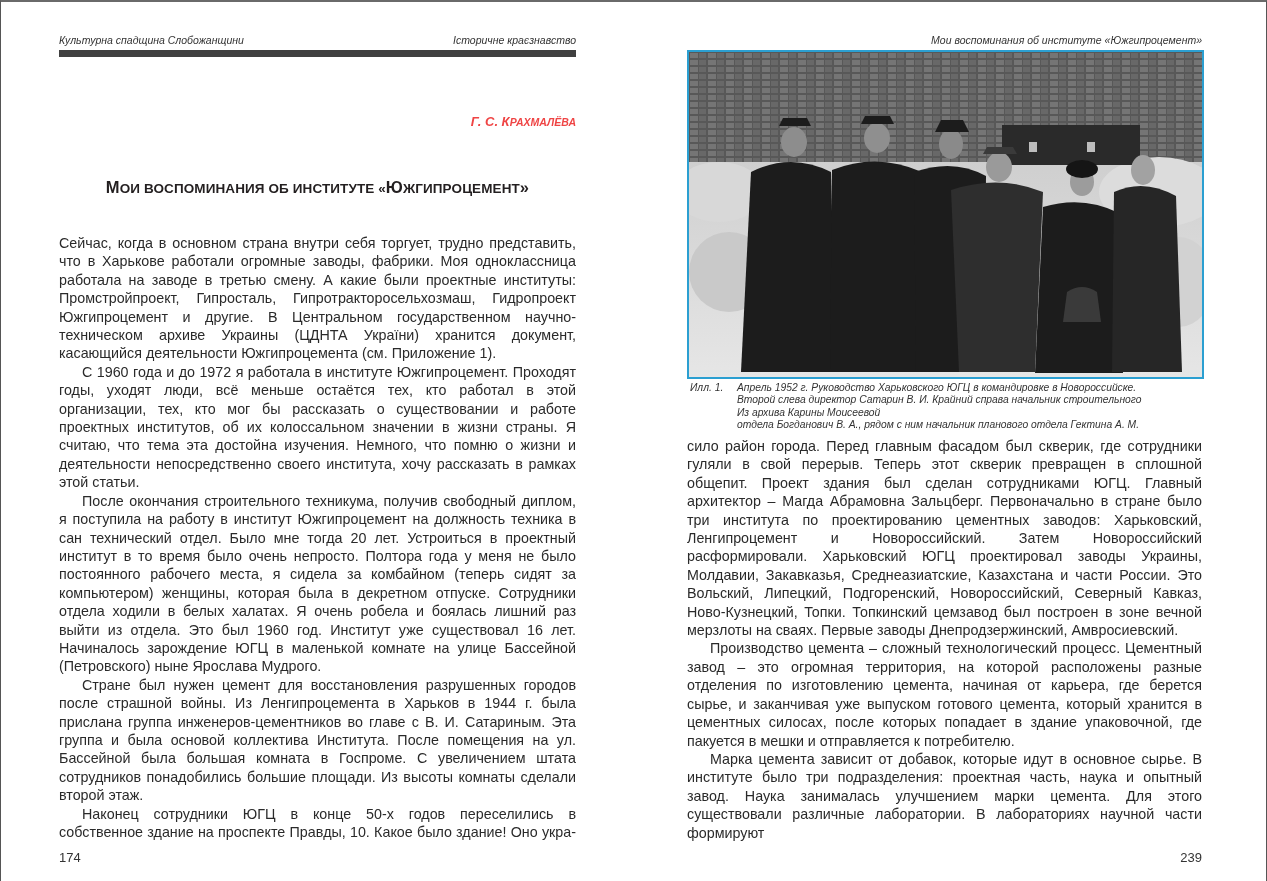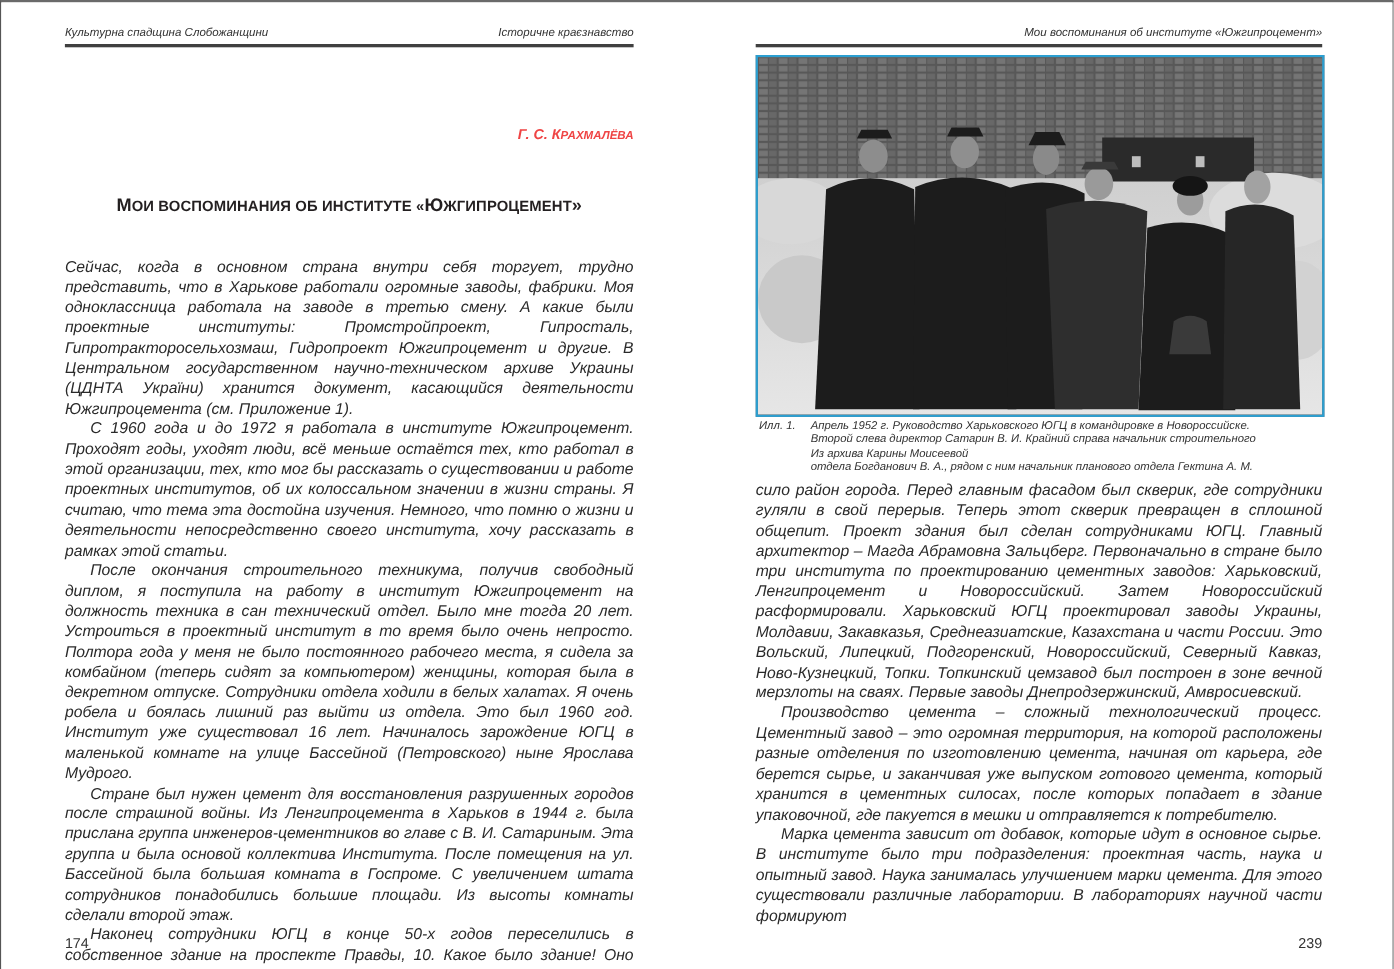--- a/index.html
+++ b/index.html
@@ -2,35 +2,35 @@
 <html><head>
   <meta charset="utf-8">
   <style>
     html, body { margin: 0; padding: 0; background: #ffffff; }
     body { width: 1267px; height: 881px; overflow: hidden; position: relative; font-family: "Liberation Sans", sans-serif; color: #231f20; }
     .spread { position: absolute; left: 0; top: 0; width: 1265px; height: 879px; border: 1px solid #555555; border-top: 2px solid #6a6a6a; background: #ffffff; }
     .page { position: absolute; top: 0; height: 879px; }
     .page-left { left: 0; width: 633px; }
     .page-right { left: 633px; width: 632px; }
 
-    .running-head { position: absolute; top: 22px; height: 16px; border-bottom: 3px solid #404040; font-style: italic; font-size: 10.5px; color: #333333; }
+    .running-head { position: absolute; top: 32px; height: 16px; border-bottom: 7px solid #404040; font-style: italic; font-size: 10.5px; color: #333333; }
     .page-left .running-head { left: 58px; width: 517px; }
     .page-right .running-head { left: 53px; width: 515px; text-align: right; }
     .rh-left { position: absolute; left: 0; top: 0; }
     .rh-right { position: absolute; right: 0; top: 0; }
 
     .author { position: absolute; top: 112px; right: 58px; font-weight: bold; font-style: italic; font-size: 13px; color: #ef4444; }
     .author .sc { font-size: 10.5px; }
     .title { position: absolute; top: 176px; left: 58px; width: 517px; text-align: center; font-weight: bold; font-size: 13.5px; letter-spacing: 0.1px; color: #231f20; }
     .title .big { font-size: 16.5px; }
 
     .body-text { position: absolute; font-size: 14.3px; line-height: 18.4px; text-align: justify; color: #2a2a2a; }
     .page-left .body-text { left: 58px; width: 517px; top: 232px; }
     .page-right .body-text.cont { left: 53px; width: 515px; top: 435px; }
-    .body-text p { margin: 0; text-indent: 0; font-style: italic; }
+    .body-text p { margin: 0; text-indent: 0; }
     .body-text p.indent { text-indent: 23px; }
 
     .page-num { position: absolute; top: 848px; font-size: 13px; color: #333333; }
     .page-left .page-num { left: 58px; }
     .page-right .page-num { right: 64px; }
 
     .photo { position: absolute; left: 53px; top: 48px; width: 513px; height: 325px; border: 2px solid #2b9fd1; overflow: hidden; background: #6d6d6d; }
     .photo svg { display: block; }
 
     .caption { position: absolute; left: 56px; top: 380px; width: 515px; font-style: italic; font-size: 10.3px; line-height: 12.4px; color: #333333; }

